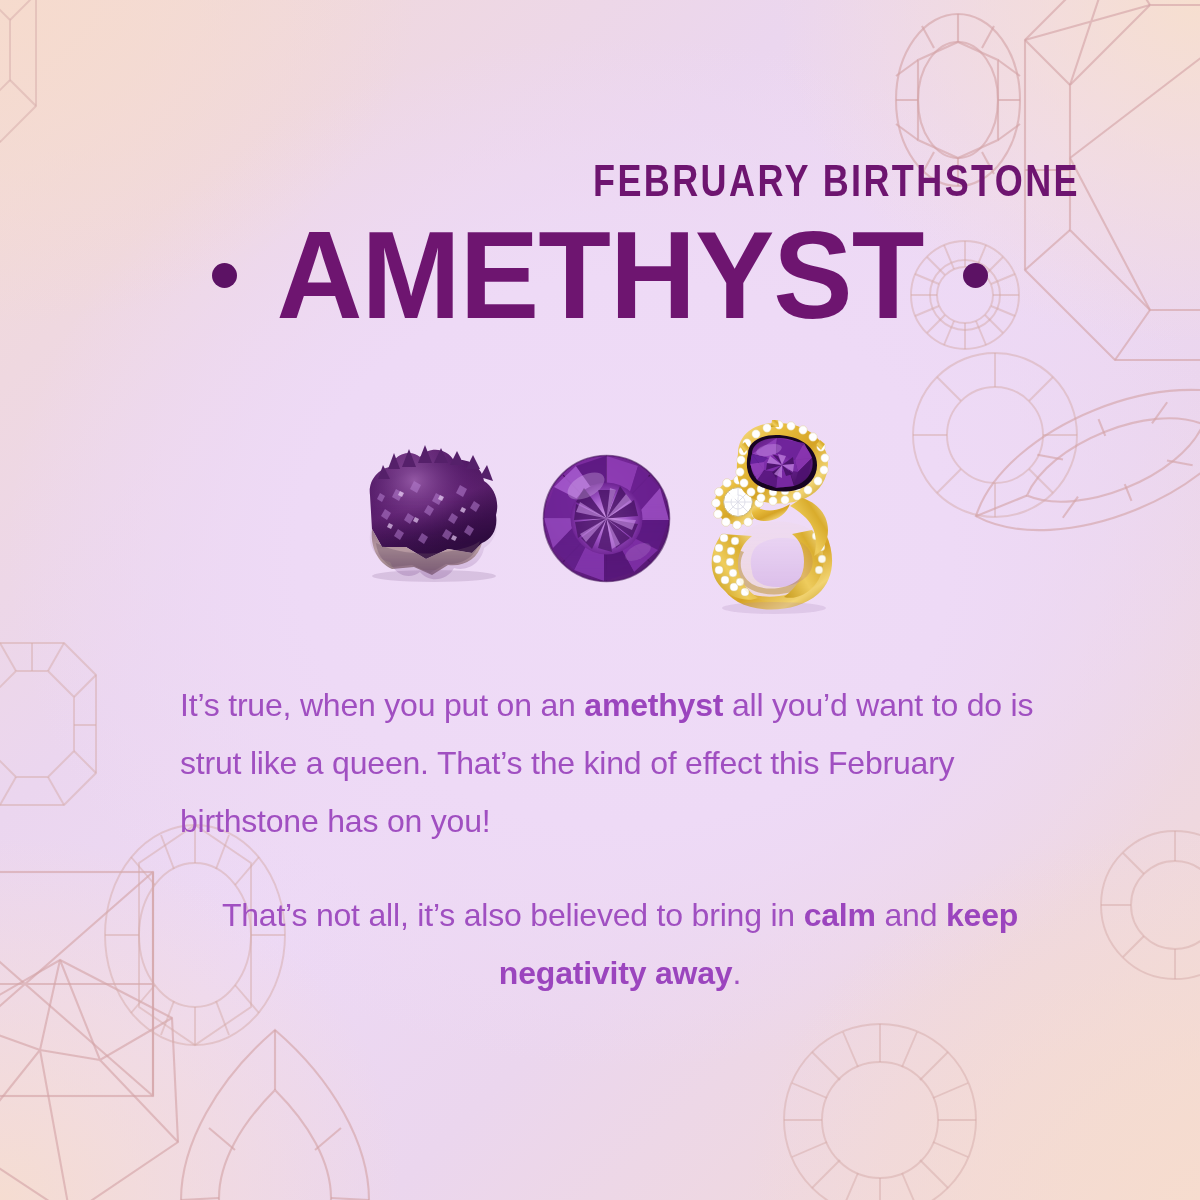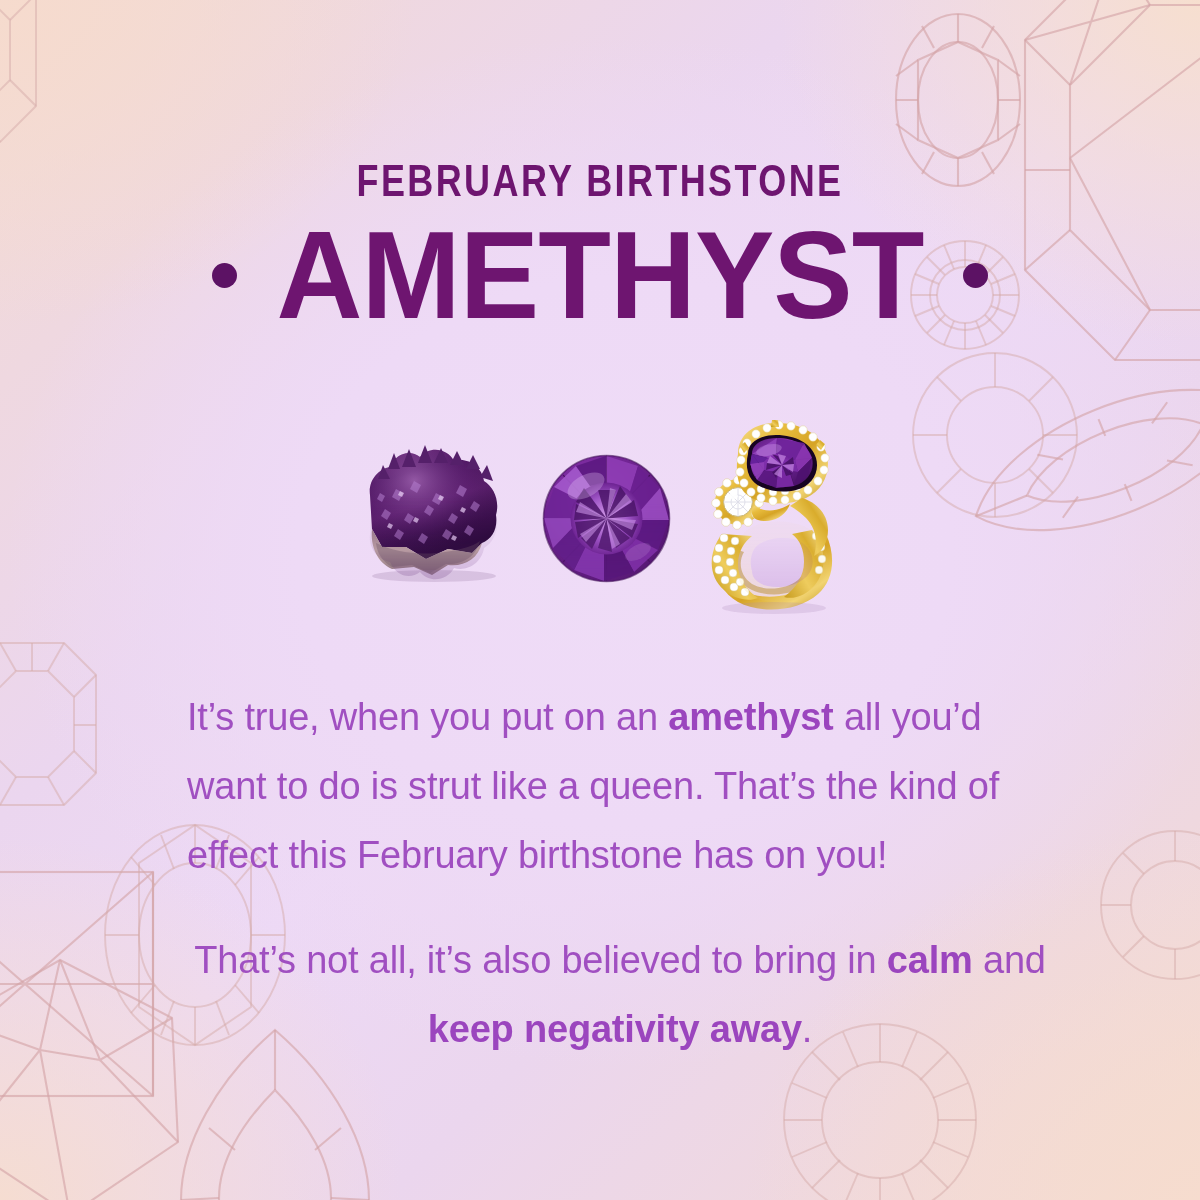--- a/index.html
+++ b/index.html
@@ -22,21 +22,21 @@
   #corner-warm-tl{left:0;top:0;width:420px;height:330px;
      background:radial-gradient(ellipse at 0% 0%, rgba(246,219,205,.95) 0%, rgba(246,219,205,0) 70%);}
   #corner-warm-br{right:0;bottom:0;width:460px;height:380px;
      background:radial-gradient(ellipse at 100% 100%, rgba(246,220,206,.95) 0%, rgba(246,220,206,0) 70%);}
   #corner-warm-tr{position:absolute;right:0;top:0;width:420px;height:340px;pointer-events:none;
      background:radial-gradient(ellipse at 100% 0%, rgba(247,223,205,.95) 0%, rgba(247,223,205,0) 72%);}
   #corner-warm-bl{position:absolute;left:0;bottom:0;width:400px;height:360px;pointer-events:none;
      background:radial-gradient(ellipse at 0% 100%, rgba(246,221,205,.9) 0%, rgba(246,221,205,0) 72%);}
 
   
-  #header{position:absolute;top:0;left:0;width:1200px;text-align:center;}
+  #header{position:absolute;top:0;left:0;width:1200px;text-align:right;}
   #eyebrow{
     margin-top:158px;
     color:#6E1570;
     font-size:45px;line-height:45px;
     font-weight:bold;
     letter-spacing:3.0px;
     transform:scaleX(.80);
     white-space:nowrap;
   }
   #title-row{
@@ -57,21 +57,21 @@
   #gems{position:absolute;top:400px;left:0;width:1200px;height:270px;}
   .gem-wrap{position:absolute;}
   .reflection{position:absolute;left:0;top:100%;width:100%;height:86%;
       transform:scaleY(-1);transform-origin:top center;opacity:.30;
       -webkit-mask-image:linear-gradient(to bottom, rgba(0,0,0,.75) 0%, rgba(0,0,0,.18) 42%, rgba(0,0,0,0) 76%);
       mask-image:linear-gradient(to bottom, rgba(0,0,0,.75) 0%, rgba(0,0,0,.18) 42%, rgba(0,0,0,0) 76%);
       filter:blur(.6px);}
 
   
   #copy{position:absolute;left:180px;top:676px;width:880px;}
-  #copy p{margin:7px;color:#A04FC1;font-size:38px;line-height:69px;font-weight:500;letter-spacing:-.2px;}
+  #copy p{margin:0;color:#A04FC1;font-size:32px;line-height:58px;font-weight:500;letter-spacing:-.2px;}
   #copy p.second{margin-top:36px;text-align:center;}
   #copy b{font-weight:bold;color:#9B45BE;}
 </style>
 </head>
 <body>
 
 <div id="poster">
 
   <div id="corner-warm-tl"></div>
   <div id="corner-warm-tr"></div>

